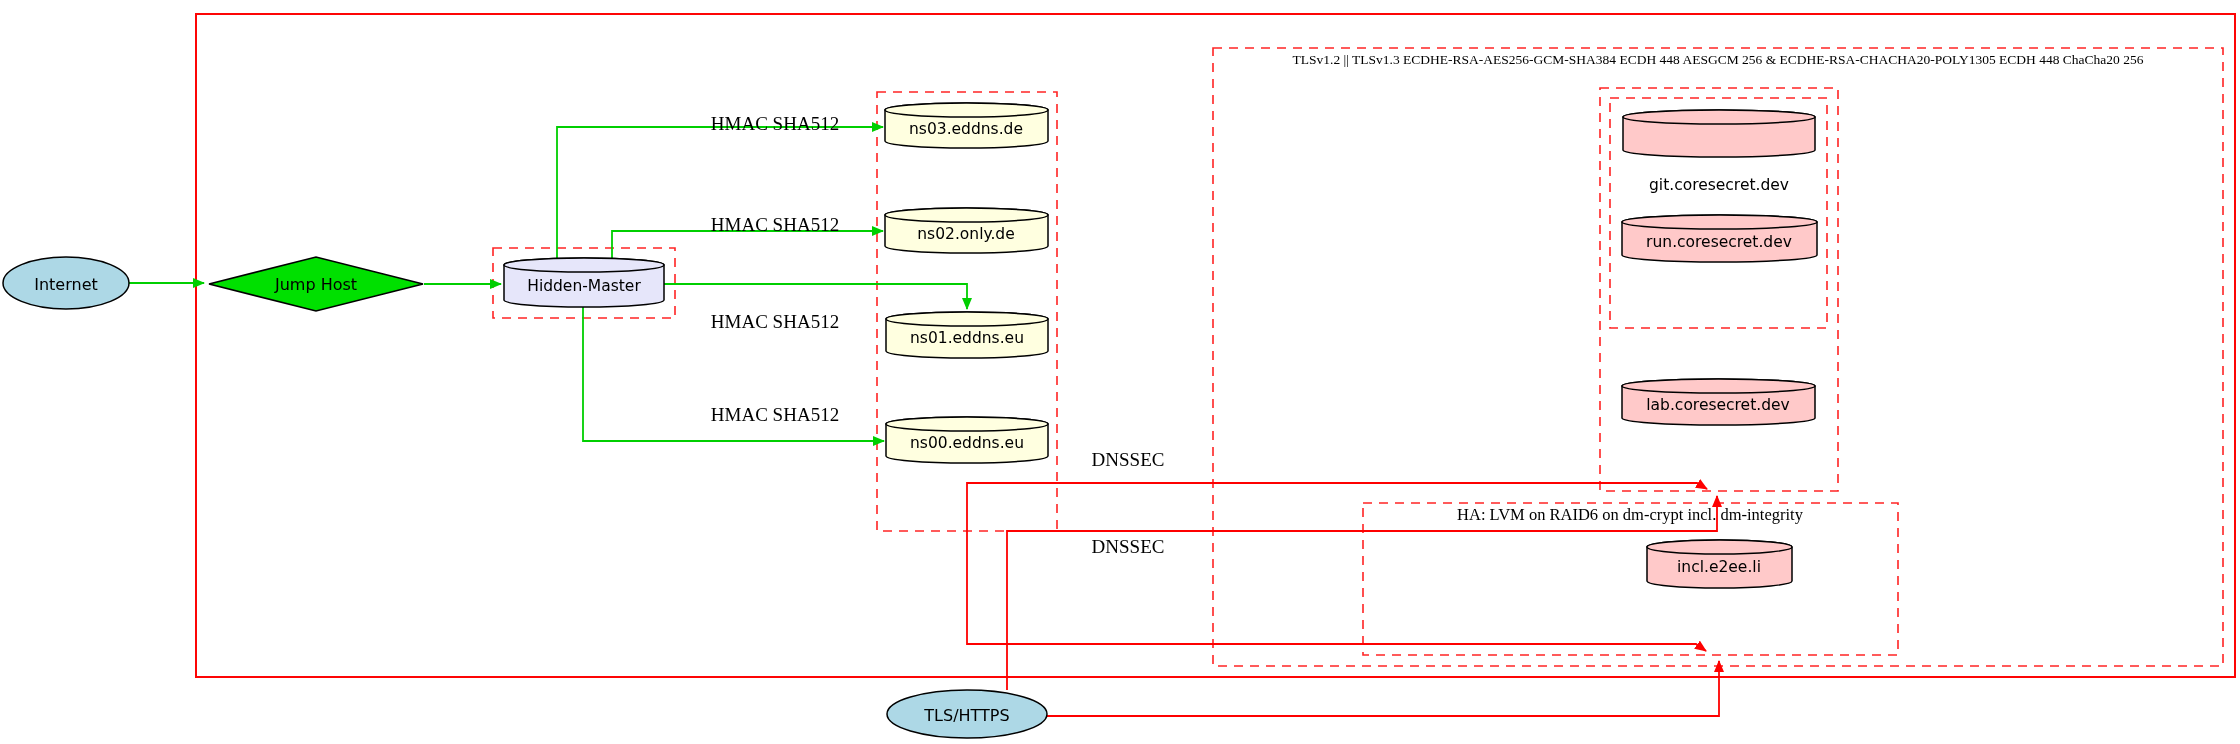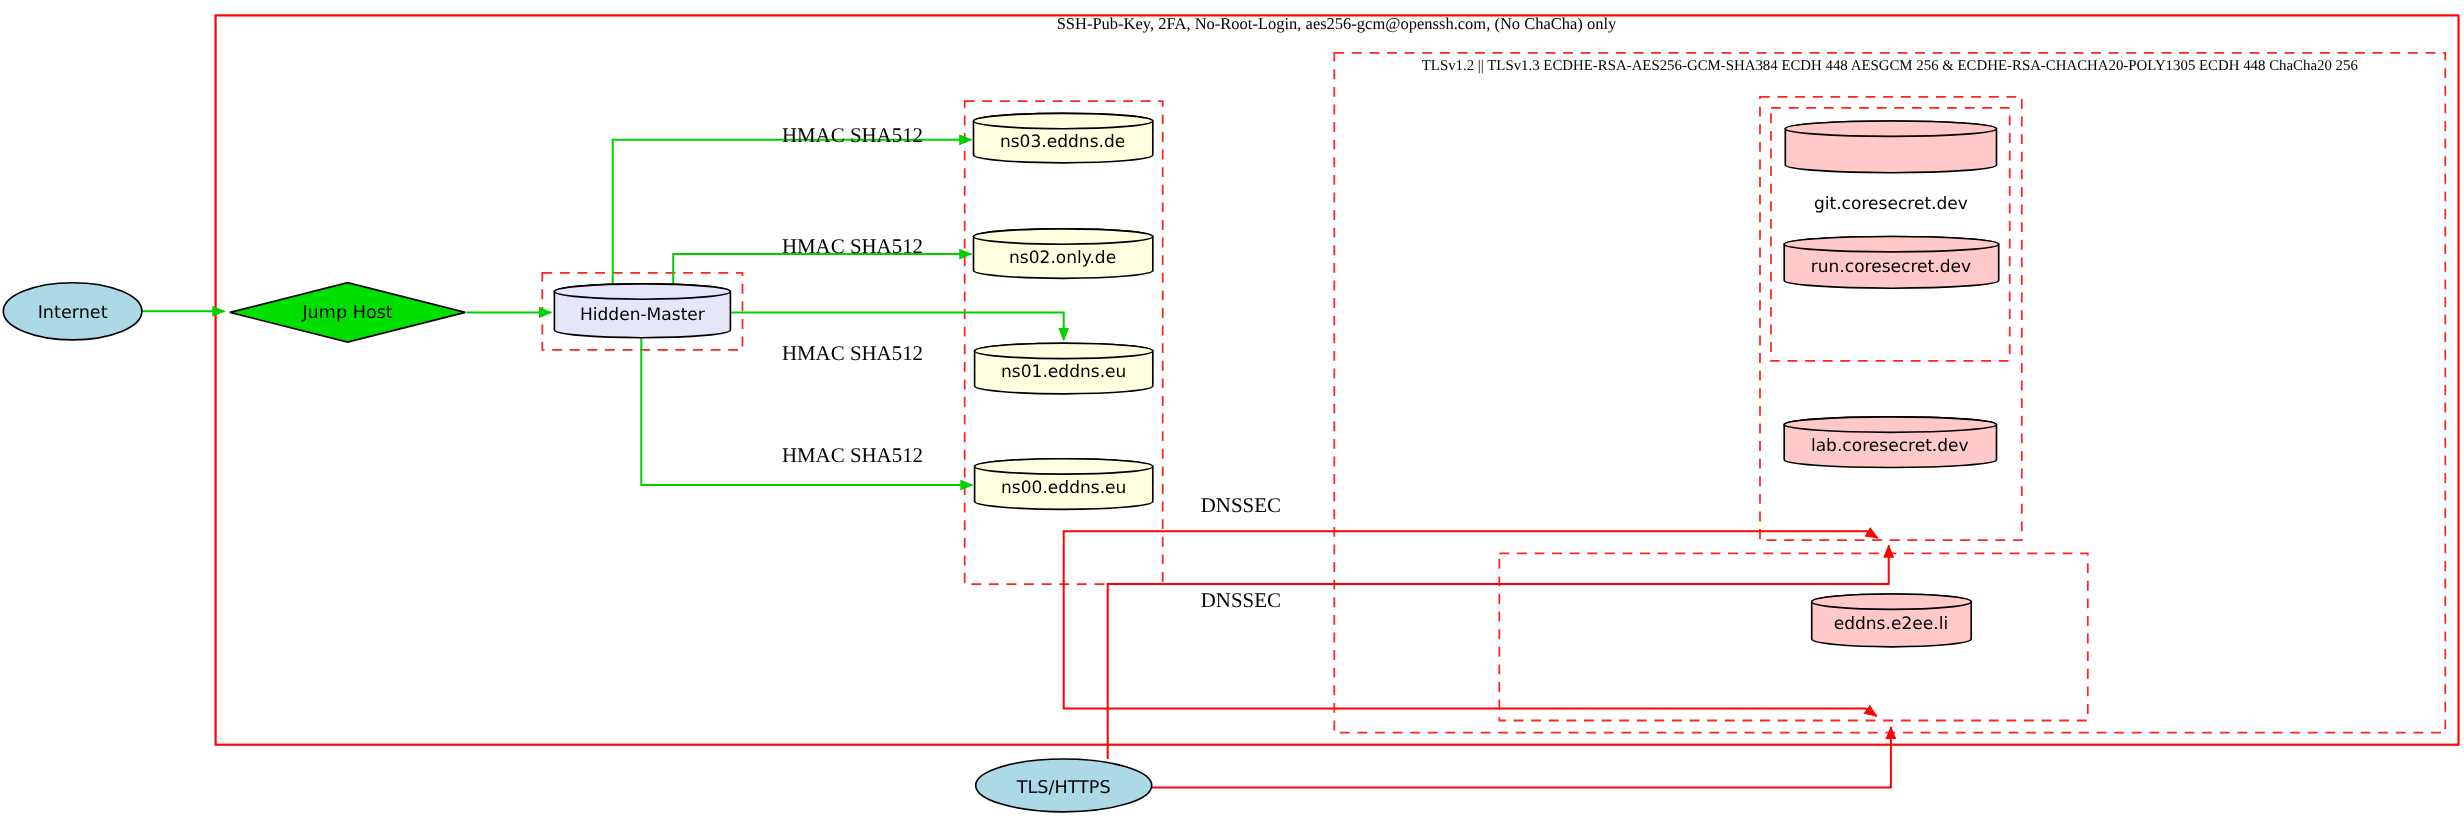--- a/index.html
+++ b/index.html
@@ -87,34 +87,34 @@
     <ellipse cx="1718.5" cy="386" rx="96.5" ry="7" fill="#ffc9c9" stroke="#000" stroke-width="1.5"></ellipse>
   </g>
   <g>
     <path d="M1647,547 A72.5,7 0 0 1 1792,547 L1792,581 A72.5,7 0 0 1 1647,581 Z" fill="#ffc9c9" stroke="#000" stroke-width="1.5"></path>
     <ellipse cx="1719.5" cy="547" rx="72.5" ry="7" fill="#ffc9c9" stroke="#000" stroke-width="1.5"></ellipse>
   </g>
 
   <ellipse cx="967" cy="714" rx="80" ry="24" fill="#add8e6" stroke="#000" stroke-width="1.5"></ellipse>
 </svg>
 
-<div class="lbl clbl ssh" style="left:1215px;top:23px;">SSH-Pub-Key, 2FA, No-Root-Login, aes256-gcm@openssh.com, (No ChaCha) only</div>
 <div class="lbl clbl tls" style="left:1718px;top:60px;">TLSv1.2 || TLSv1.3 ECDHE-RSA-AES256-GCM-SHA384 ECDH 448 AESGCM 256 &amp; ECDHE-RSA-CHACHA20-POLY1305 ECDH 448 ChaCha20 256</div>
+<div class="lbl clbl ha" style="left:1630px;top:515px;">HA: LVM on RAID6 on dm-crypt incl. dm-integrity</div>
 
 <div class="lbl nlbl big" style="left:66px;top:284px;">Internet</div>
 <div class="lbl nlbl big" style="left:316px;top:284px;">Jump Host</div>
 <div class="lbl nlbl" style="left:584px;top:286px;">Hidden-Master</div>
 <div class="lbl nlbl" style="left:966px;top:129px;">ns03.eddns.de</div>
 <div class="lbl nlbl" style="left:966px;top:234px;">ns02.only.de</div>
 <div class="lbl nlbl" style="left:967px;top:338px;">ns01.eddns.eu</div>
 <div class="lbl nlbl" style="left:967px;top:443px;">ns00.eddns.eu</div>
 <div class="lbl nlbl" style="left:1719px;top:137px;margin-top:48px;">git.coresecret.dev</div>
 <div class="lbl nlbl" style="left:1719px;top:242px;">run.coresecret.dev</div>
 <div class="lbl nlbl" style="left:1718px;top:405px;">lab.coresecret.dev</div>
-<div class="lbl nlbl" style="left:1719px;top:567px;">eddns.e2ee.li</div>
+<div class="lbl nlbl" style="left:1719px;top:567px;">incl.e2ee.li</div>
 <div class="lbl nlbl big" style="left:967px;top:715px;text-align:right;">TLS/HTTPS</div>
 
 <div class="lbl elbl" style="left:775px;top:124px;">HMAC SHA512</div>
 <div class="lbl elbl" style="left:775px;top:225px;">HMAC SHA512</div>
 <div class="lbl elbl" style="left:775px;top:322px;">HMAC SHA512</div>
 <div class="lbl elbl" style="left:775px;top:415px;">HMAC SHA512</div>
 <div class="lbl elbl" style="left:1128px;top:460px;">DNSSEC</div>
 <div class="lbl elbl" style="left:1128px;top:547px;">DNSSEC</div>
 
 </div>

